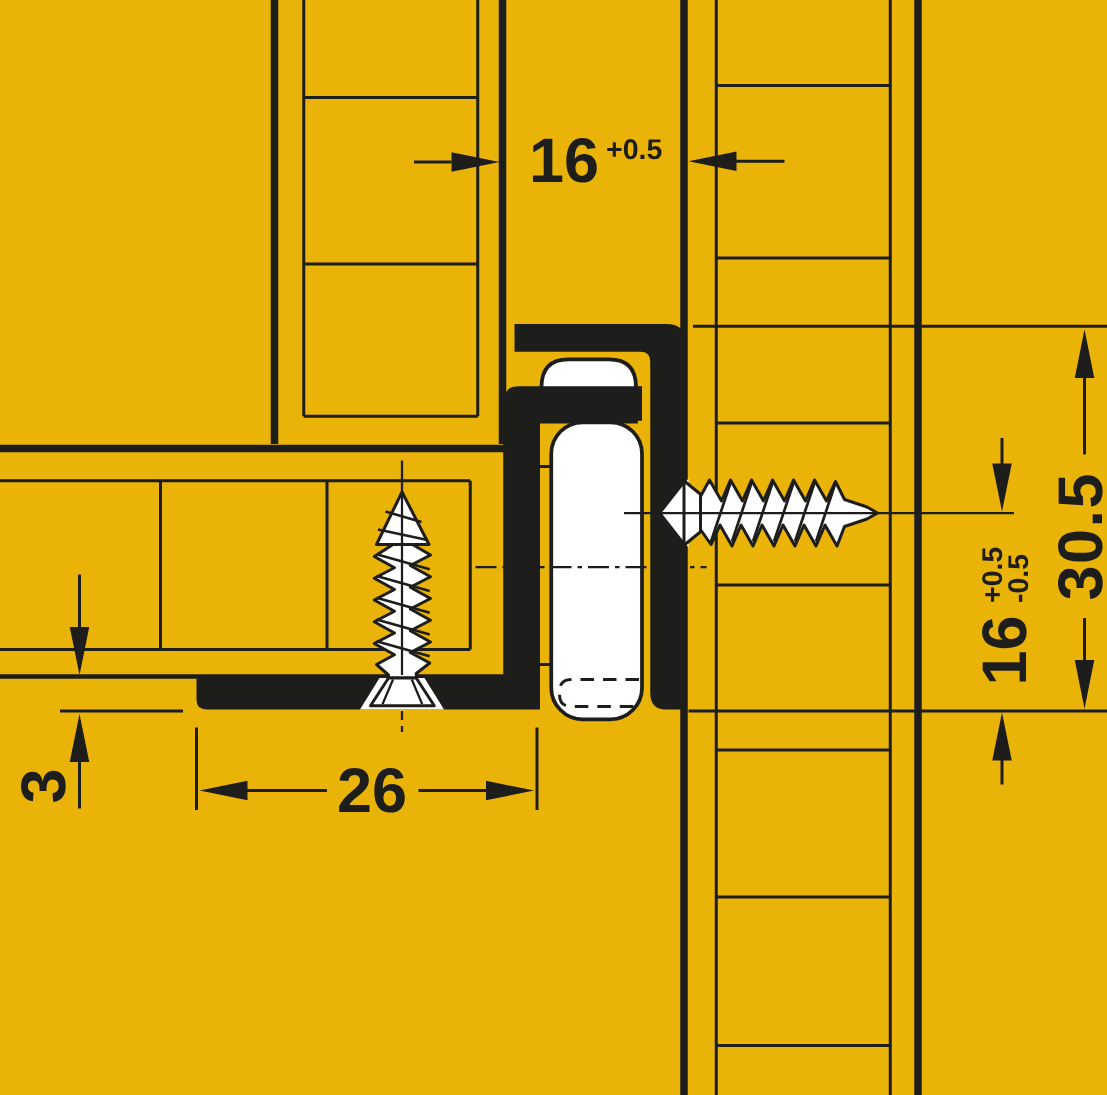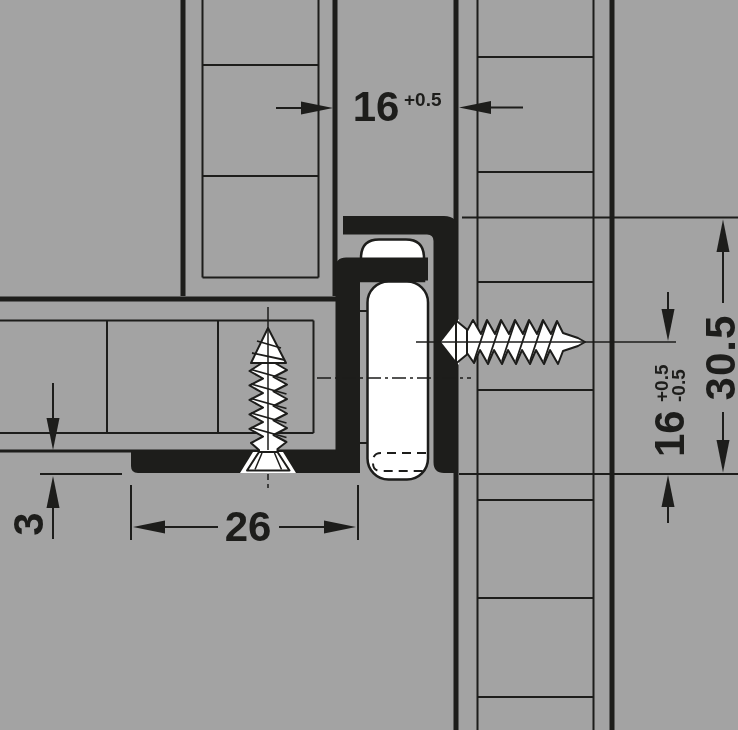--- a/index.html
+++ b/index.html
@@ -1,16 +1,16 @@
 <!DOCTYPE html>
 <html><head>
 <meta charset="utf-8">
 <style>
   html,body{margin:0;padding:0;background:#fff;}
-  #stage{position:relative;width:738px;height:730px;background:#a3a3a3;overflow:hidden;
+  #stage{position:relative;width:738px;height:730px;background:#eab308;overflow:hidden;
          font-family:"Liberation Sans", sans-serif;}
   svg{display:block}
   .dim-main{font-family:"Liberation Sans", sans-serif;font-weight:bold;font-size:42px;fill:#1d1d1b;}
   .dim-tol{font-family:"Liberation Sans", sans-serif;font-weight:bold;font-size:19px;fill:#1d1d1b;}
 </style>
 </head>
 <body>
 
 <div id="stage">
 <svg width="738" height="730" viewBox="0 0 738 730">

